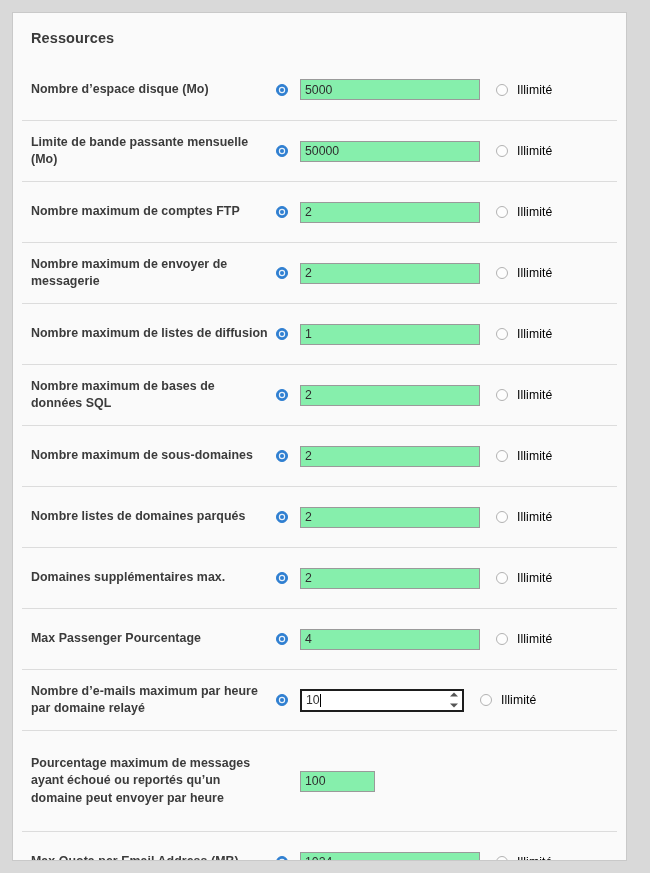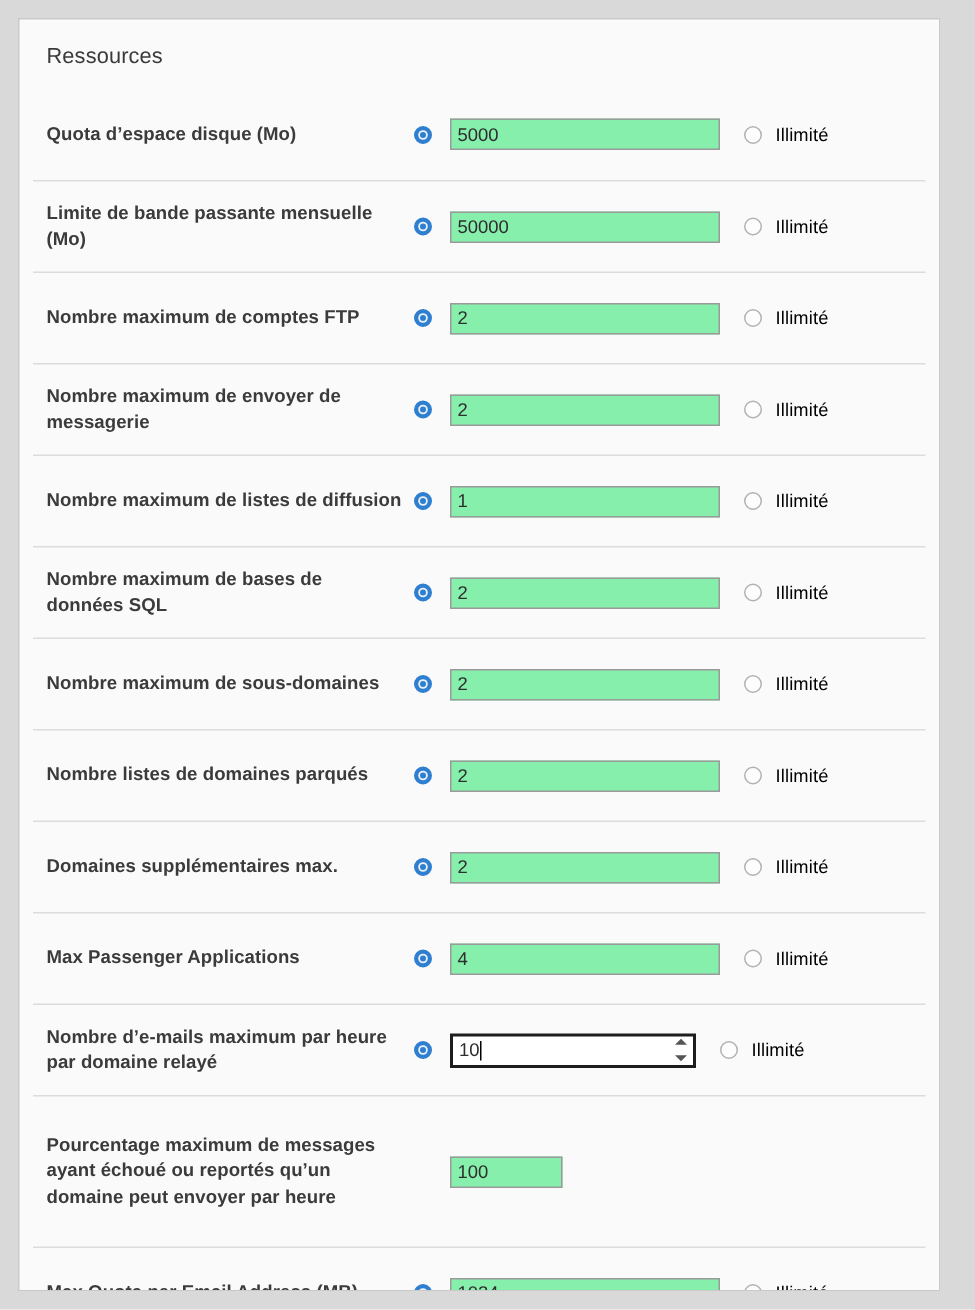--- a/index.html
+++ b/index.html
@@ -22,21 +22,21 @@
     width: 615px;
     height: 849px;
     background: #fafafa;
     border: 1px solid #c9c9c9;
     box-sizing: border-box;
     overflow: hidden;
   }
 
   #panel-title {
     font-size: 14.5px;
-    font-weight: normal;
+    font-weight: bold;
     color: #3a3a3a;
     letter-spacing: 0.1px;
     padding: 17px 0 0 18px;
     margin: 0;
   }
 
   .rows {
     margin-top: 13px;
   }
 
@@ -187,21 +187,21 @@
     letter-spacing: 0.1px;
   }
 </style>
 </head>
 <body>
 
 <div id="panel">
   <h2 id="panel-title">Ressources</h2>
   <div class="rows" id="rows-container">
       <div class="row first">
-        <div class="row-label">Quota d’espace disque (Mo)</div>
+        <div class="row-label">Nombre d’espace disque (Mo)</div>
         <div class="row-controls">
           <span class="radio on"></span>
           <input type="text" class="text-input" value="5000" style="">
           <span class="unlimited">
             <span class="radio off"></span>
             <span class="ul-label">Illimité</span>
           </span>
         </div>
       </div>
       <div class="row">
@@ -286,21 +286,21 @@
         <div class="row-controls">
           <span class="radio on"></span>
           <input type="text" class="text-input" value="2" style="">
           <span class="unlimited">
             <span class="radio off"></span>
             <span class="ul-label">Illimité</span>
           </span>
         </div>
       </div>
       <div class="row">
-        <div class="row-label">Max Passenger Applications</div>
+        <div class="row-label">Max Passenger Pourcentage</div>
         <div class="row-controls">
           <span class="radio on"></span>
           <input type="text" class="text-input" value="4" style="">
           <span class="unlimited">
             <span class="radio off"></span>
             <span class="ul-label">Illimité</span>
           </span>
         </div>
       </div>
       <div class="row">

